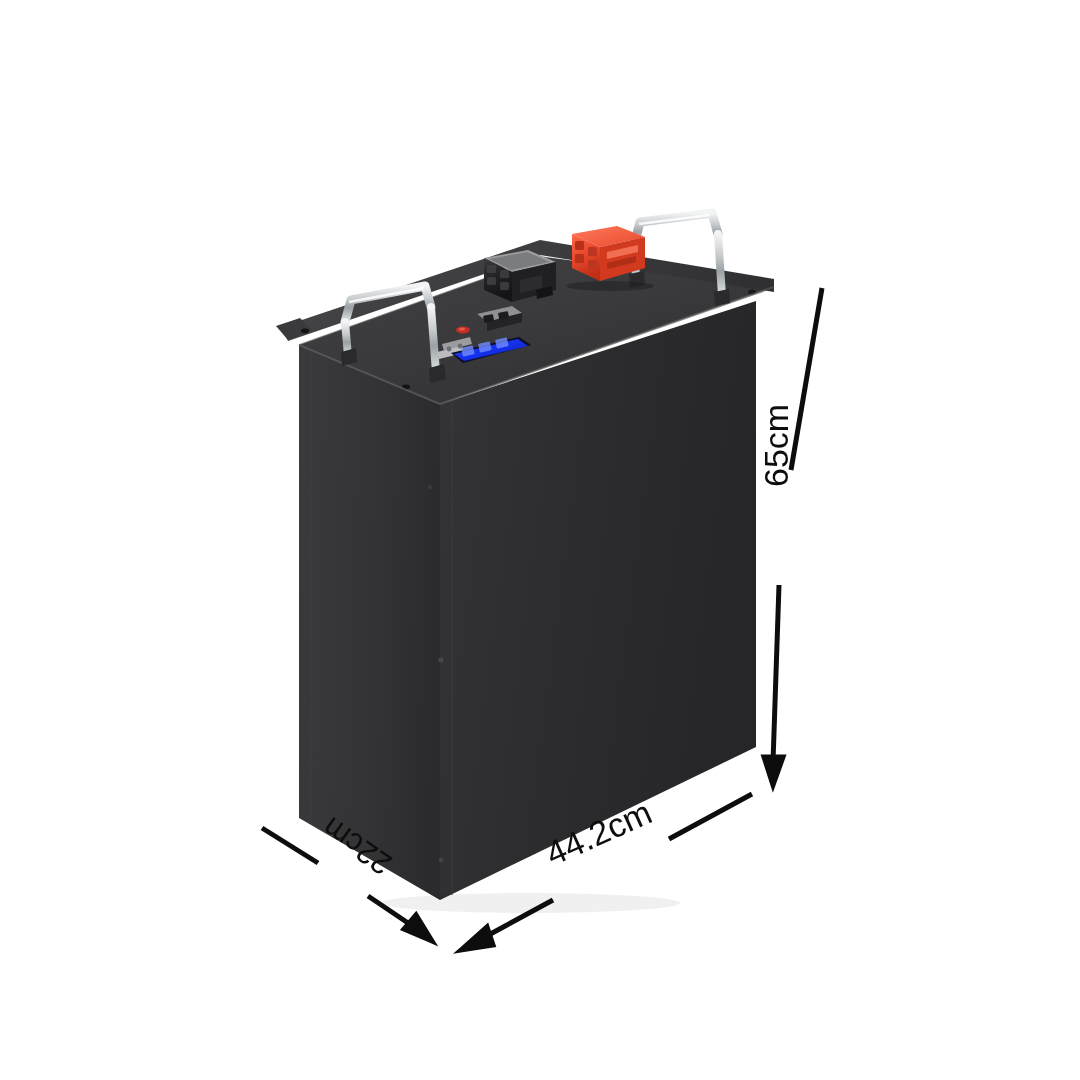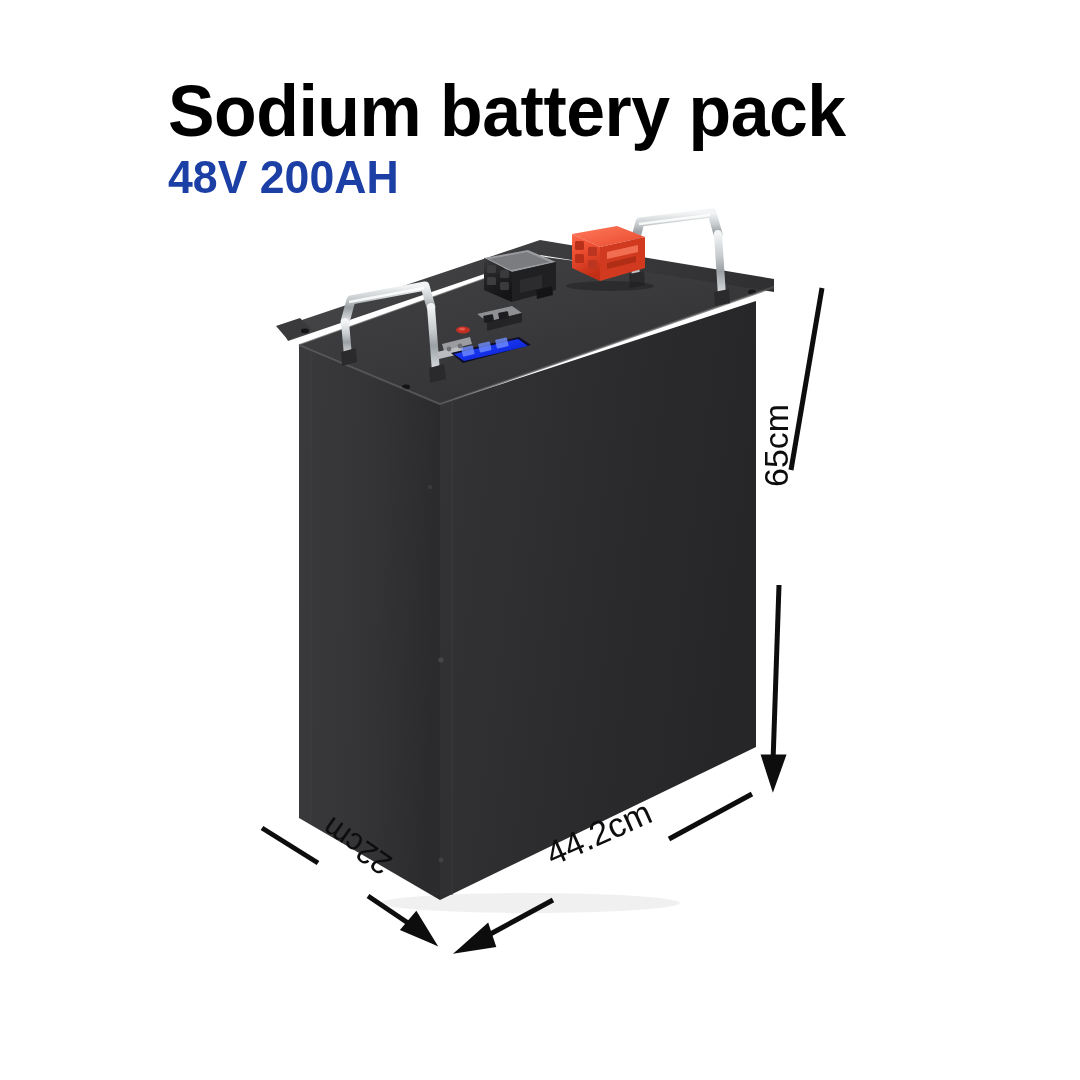--- a/index.html
+++ b/index.html
@@ -94,24 +94,20 @@
     font-size: 31px;
     transform: rotate(215deg);
     transform-origin: left top;
   }
 </style>
 </head>
 <body style="background: rgb(255, 255, 255);">
 
 <div id="stage">
 
-  <div class="title-block">
-    <h1 class="product-title">Sodium battery pack</h1>
-    <h2 class="product-spec">48V 200AH</h2>
-  </div>
 
   <svg id="product-photo" viewBox="0 0 1080 1080" xmlns="http://www.w3.org/2000/svg">
     <defs>
 
       <linearGradient id="gFront" x1="0" y1="0" x2="1" y2="0.25">
         <stop offset="0%" stop-color="#343436"></stop>
         <stop offset="45%" stop-color="#2d2d2f"></stop>
         <stop offset="100%" stop-color="#262628"></stop>
       </linearGradient>
 

